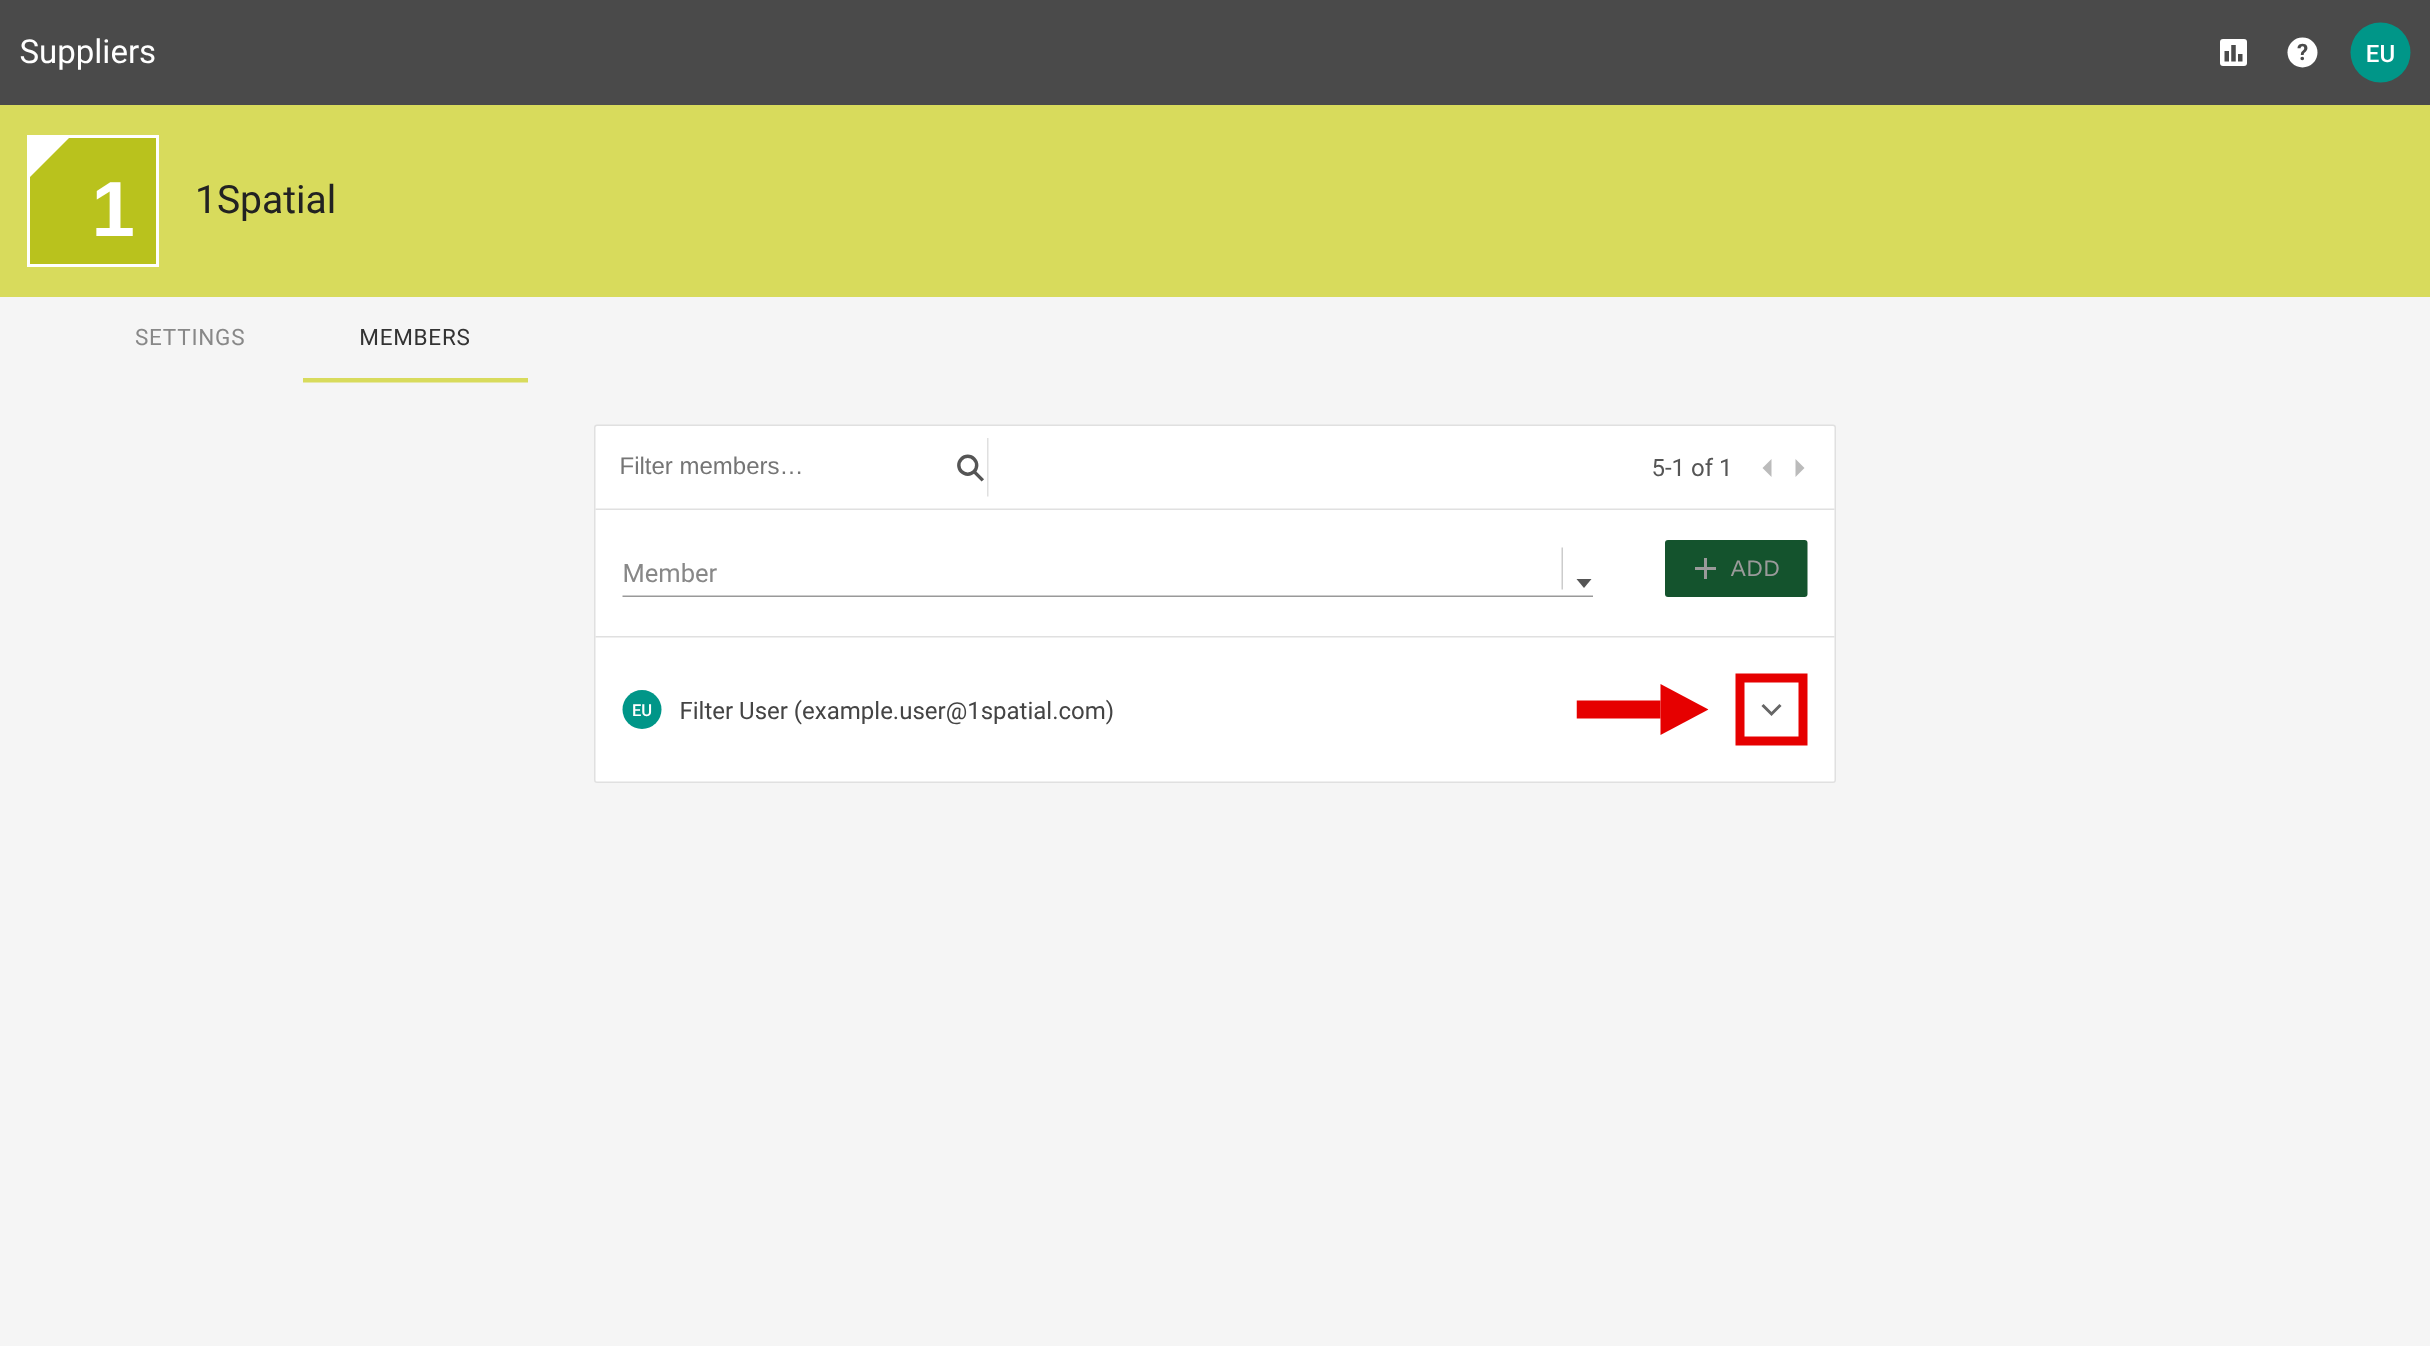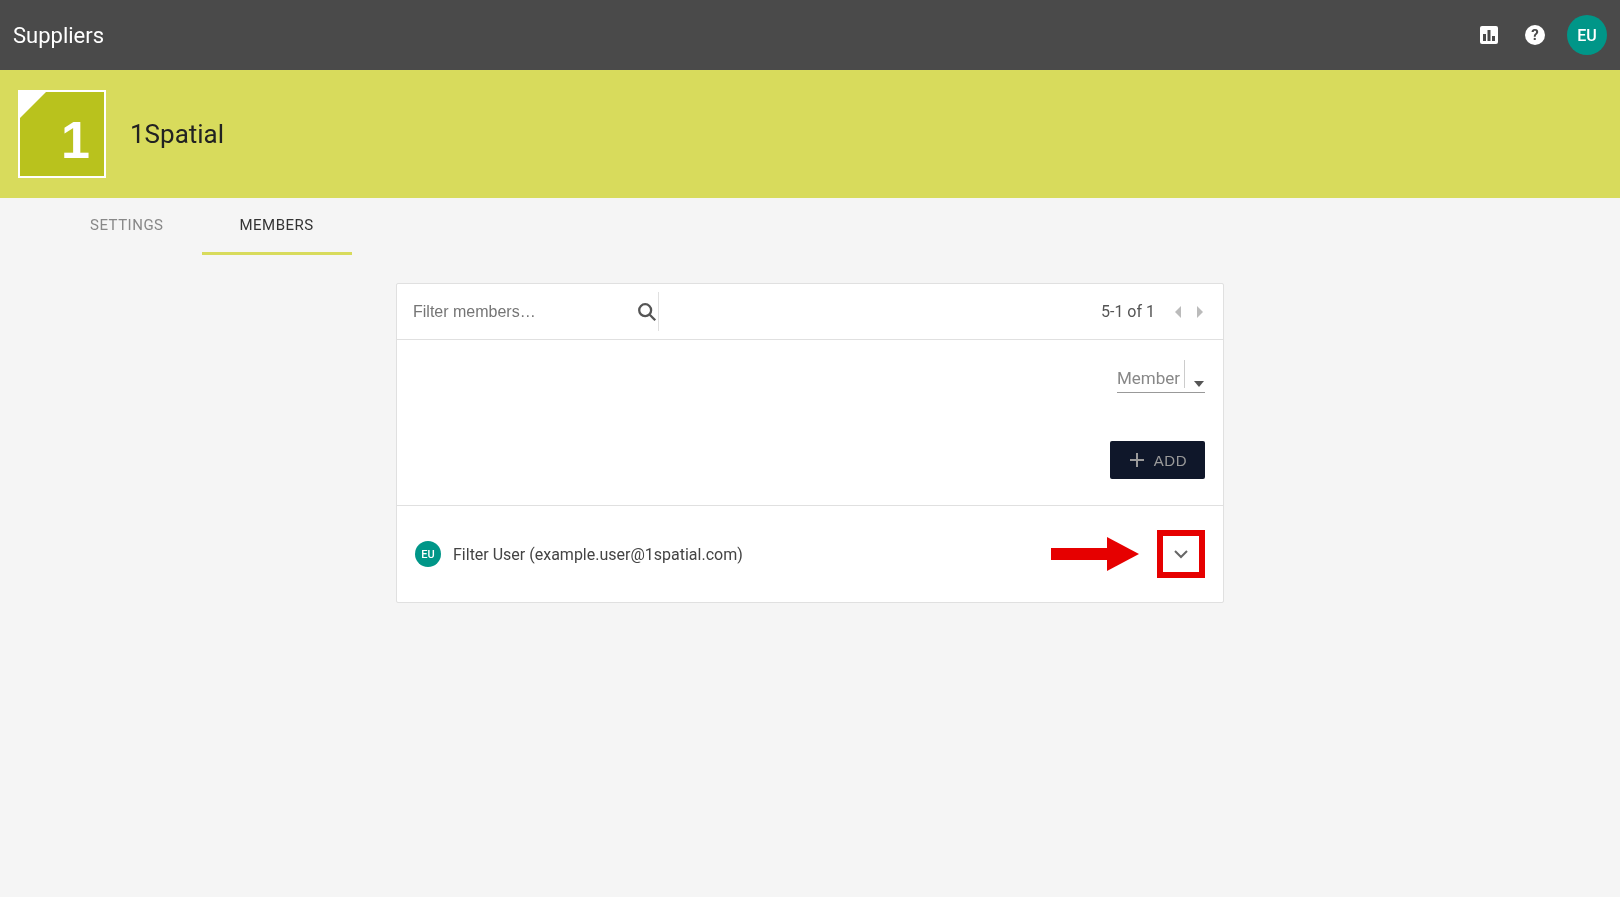--- a/index.html
+++ b/index.html
@@ -20,26 +20,26 @@
 .tab.active { color: #333; border-bottom: 3px solid #d8db5c; }
 .content { padding: 28px 0; display: flex; justify-content: center; }
 .card { width: 828px; background: #fff; border: 1px solid #e0e0e0; border-radius: 2px; }
 .filter-row { display: flex; align-items: center; padding: 8px 12px; border-bottom: 1px solid #e0e0e0; height: 56px; }
 .filter-left { display: flex; align-items: center; gap: 8px; flex: 0 0 250px; border-right: 1px solid #e0e0e0; height: 100%; }
 .filter-input { border: none; outline: none; font-size: 16px; color: #888; flex: 1; padding-left: 4px; background: transparent; }
 .search-icon { color: #555; width: 22px; height: 22px; }
 .filter-spacer { flex: 1; }
 .page-info { color: #555; font-size: 16px; margin-right: 12px; }
 .nav-arrow { color: #bbb; padding: 0 6px; cursor: pointer; }
-.add-row { display: flex; align-items: flex-end; padding: 20px 18px 26px 18px; border-bottom: 1px solid #e0e0e0; gap: 48px; flex-direction: column; }
+.add-row { display: flex; align-items: flex-end; padding: 20px 18px 26px 18px; border-bottom: 1px solid #e0e0e0; gap: 48px; }
 .member-select-wrap { flex: 1; display: flex; align-items: flex-end; border-bottom: 1px solid #999; padding-bottom: 4px; position: relative; }
 .member-select-label { color: #888; font-size: 17px; flex: 1; }
 .dropdown-divider { width: 1px; height: 28px; background: #ccc; margin: 0 8px 0 4px; }
 .caret-down { color: #555; }
-.add-btn { background: #0f172a; color: #9a9a9a; border: none; padding: 10px 18px; display: flex; align-items: center; gap: 8px; font-size: 15px; letter-spacing: 0.5px; cursor: pointer; border-radius: 2px; }
+.add-btn { background: #14532d; color: #9a9a9a; border: none; padding: 10px 18px; display: flex; align-items: center; gap: 8px; font-size: 15px; letter-spacing: 0.5px; cursor: pointer; border-radius: 2px; }
 .member-row { display: flex; align-items: center; padding: 24px 18px; gap: 12px; position: relative; }
 .mini-avatar { width: 26px; height: 26px; border-radius: 50%; background: #009688; color: #fff; display: flex; align-items: center; justify-content: center; font-size: 11px; font-weight: 500; }
 .member-name { color: #444; font-size: 16px; }
 .member-row-spacer { flex: 1; }
 .annotation-wrap { position: relative; display: flex; align-items: center; }
 .red-arrow { margin-right: 18px; }
 .expand-box { border: 6px solid #e60000; width: 48px; height: 48px; display: flex; align-items: center; justify-content: center; cursor: pointer; }
 .expand-chevron { color: #666; }
 svg { display: block; }
 </style>

